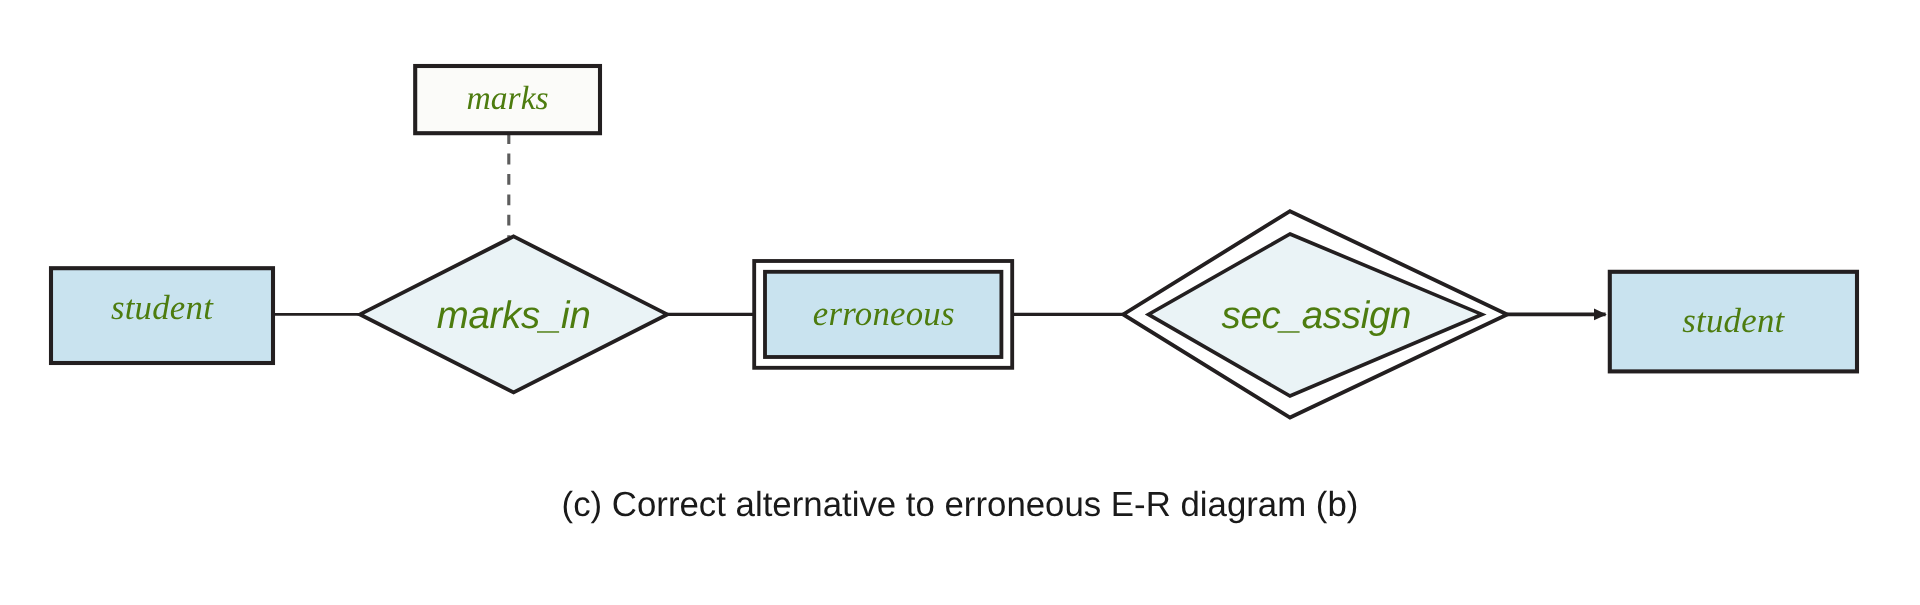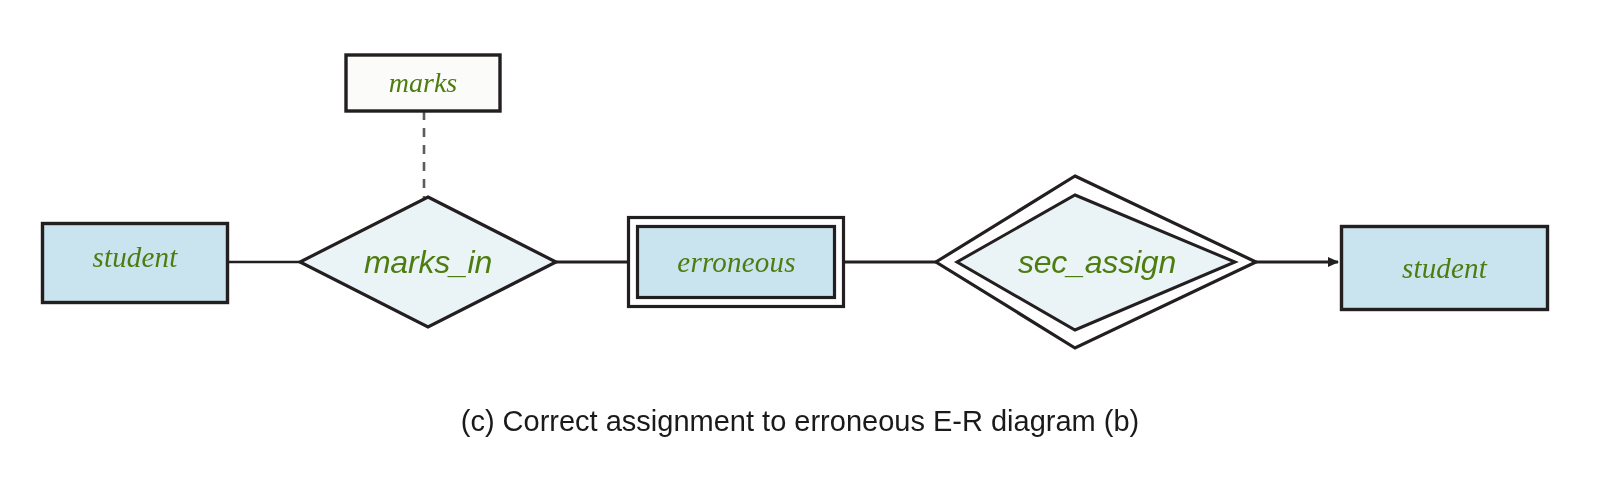--- a/index.html
+++ b/index.html
@@ -115,15 +115,15 @@
   <div class="node-label entity-label" id="label-student">student</div>
 
   <div class="node-label rel-label" id="label-marks-in">marks_in</div>
 
   <div class="node-label entity-label" id="label-assignment">erroneous</div>
 
   <div class="node-label rel-label" id="label-sec-assign">sec_assign</div>
 
   <div class="node-label entity-label" id="label-section">student</div>
 
-  <div id="caption">(c) Correct assignment to erroneous E-R diagram (b)</div>
+  <div id="caption">(c) Correct alternative to erroneous E-R diagram (b)</div>
 
 </div>
 
 </body></html>

